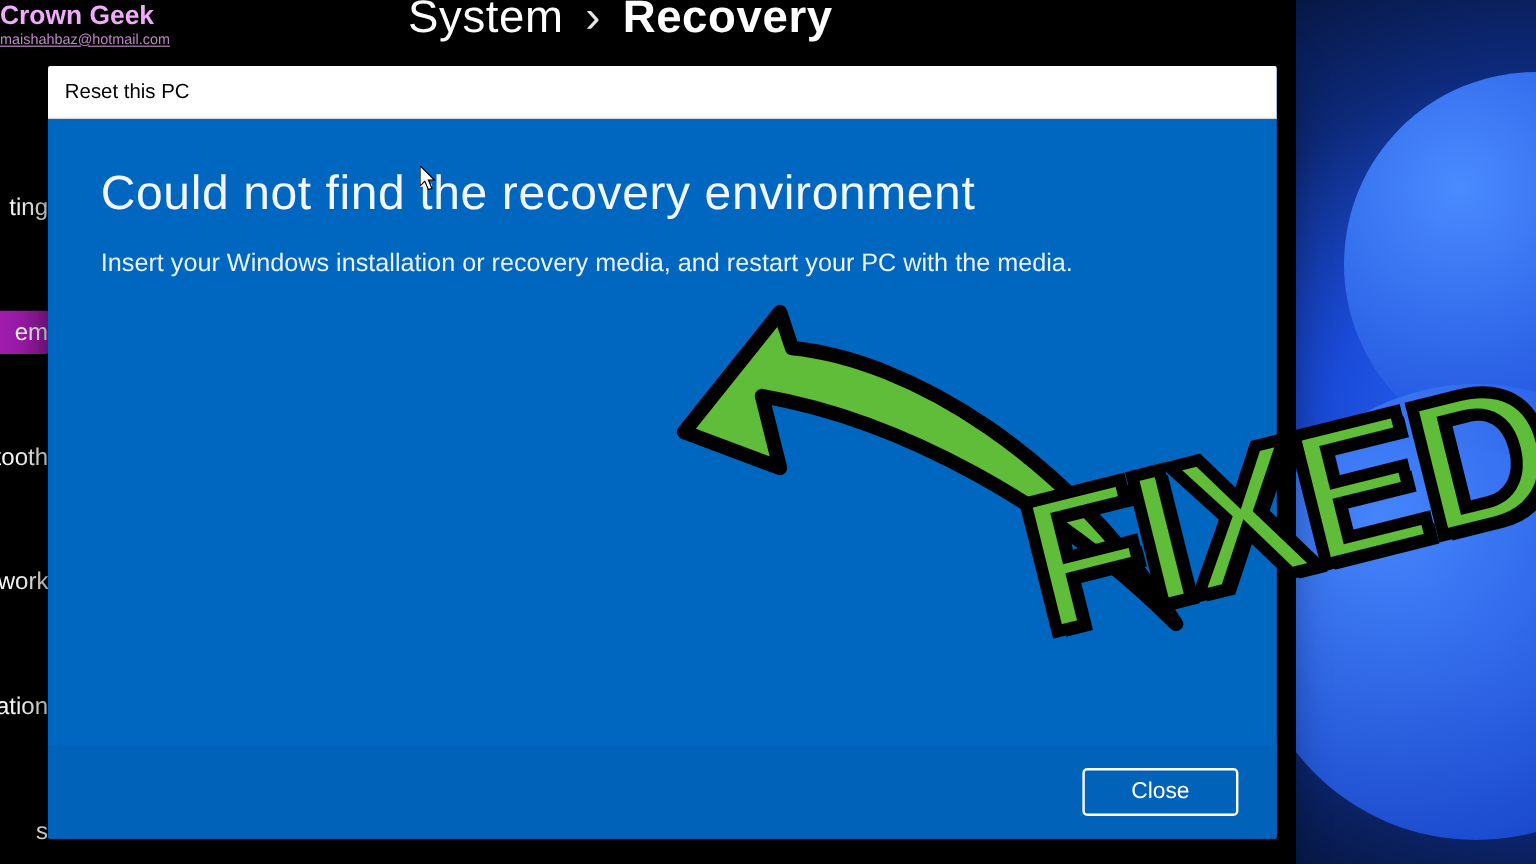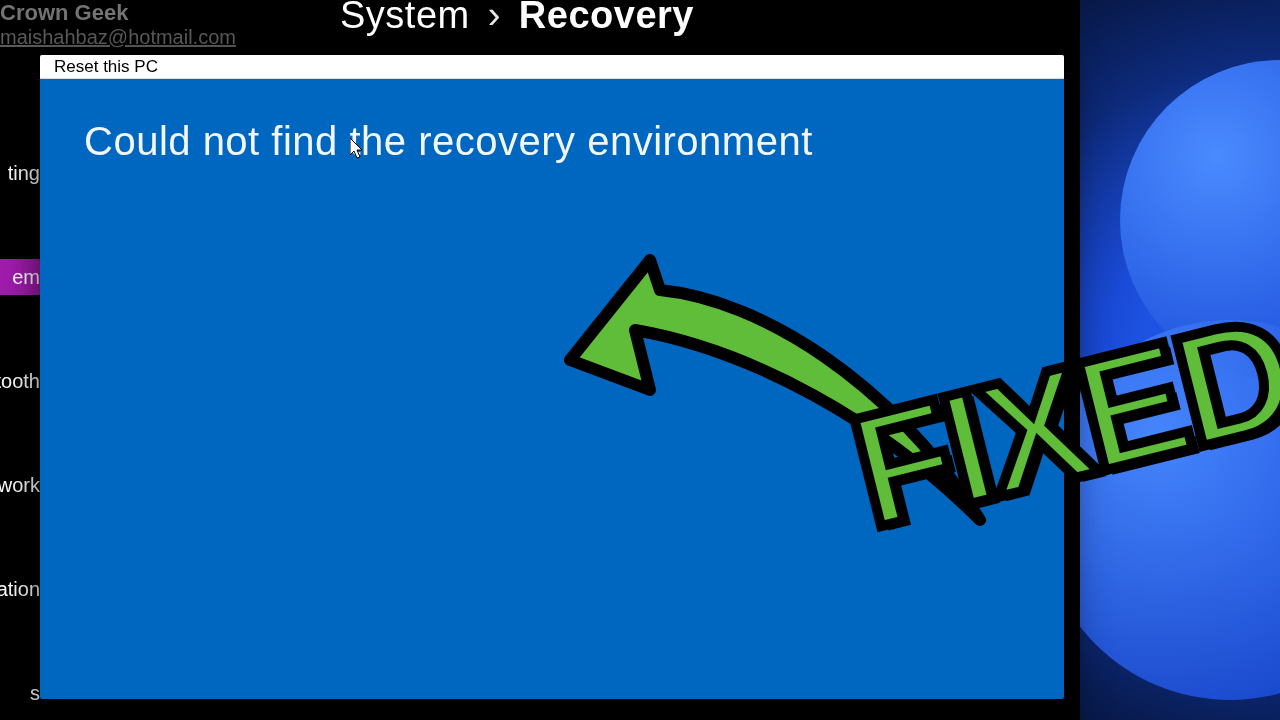--- a/index.html
+++ b/index.html
@@ -42,23 +42,23 @@
     font-weight: 300;
     letter-spacing: .5px;
     display: flex;
     align-items: baseline;
     gap: 18px;
   }
   .breadcrumb .caret { font-weight: 300; opacity: .9; }
   .breadcrumb .current { font-weight: 600; }
 
   
-  .account { position: absolute; left: 0; top: 0; color: #737373; }
+  .account { position: absolute; left: 0; top: 0; color: #f0abfc; }
   .account .name { font-size: 22px; font-weight: 600; }
-  .account .email { font-size: 20px; opacity: .8; text-decoration: underline; }
+  .account .email { font-size: 12px; opacity: .8; text-decoration: underline; }
 
   
   .sidebar {
     position: absolute;
     left: 0; top: 115px;
     width: 42px;
     display: flex;
     flex-direction: column;
     gap: 28px;
     color: #fff;
@@ -86,21 +86,21 @@
     left: 40px; top: 55px;
     width: 1024px; height: 644px;
     background: #0067c0;
     box-shadow: 0 12px 40px rgba(0,0,0,.7);
     border-radius: 2px;
     overflow: hidden;
     display: flex;
     flex-direction: column;
   }
   .dialog .titlebar {
-    height: 24px;
+    height: 44px;
     background: #fff;
     color: #000;
     font-size: 17px;
     display: flex;
     align-items: center;
     padding: 0 14px;
     border-bottom: 1px solid #ddd;
   }
   .dialog .content {
     flex: 1;
@@ -226,20 +226,24 @@
       <span>essibility</span>
     </div>
 </div>
 
 <div class="dialog">
   <div class="titlebar">
     <span>Reset this PC</span>
   </div>
   <div class="content">
     <h1>Could not find the recovery environment</h1>
+    <p>Insert your Windows installation or recovery media, and restart your PC with the media.</p>
+  </div>
+  <div class="footer">
+    <button class="close-btn">Close</button>
   </div>
 </div>
 
 <svg class="cursor" viewBox="0 0 16 22">
   <path d="M0 0 L0 17 L4 13 L7 20 L10 19 L7 12 L12 12 Z" fill="#fff" stroke="#000" stroke-width="1"></path>
 </svg>
 
 <svg class="arrow-overlay" viewBox="0 0 500 340">
   <path d="M110 40 L30 140 L110 170 L95 110 C210 130 340 200 440 300 C350 160 220 80 120 70 Z" fill="#5fbd3a" stroke="#000" stroke-width="12" stroke-linejoin="round"></path>
 </svg>

